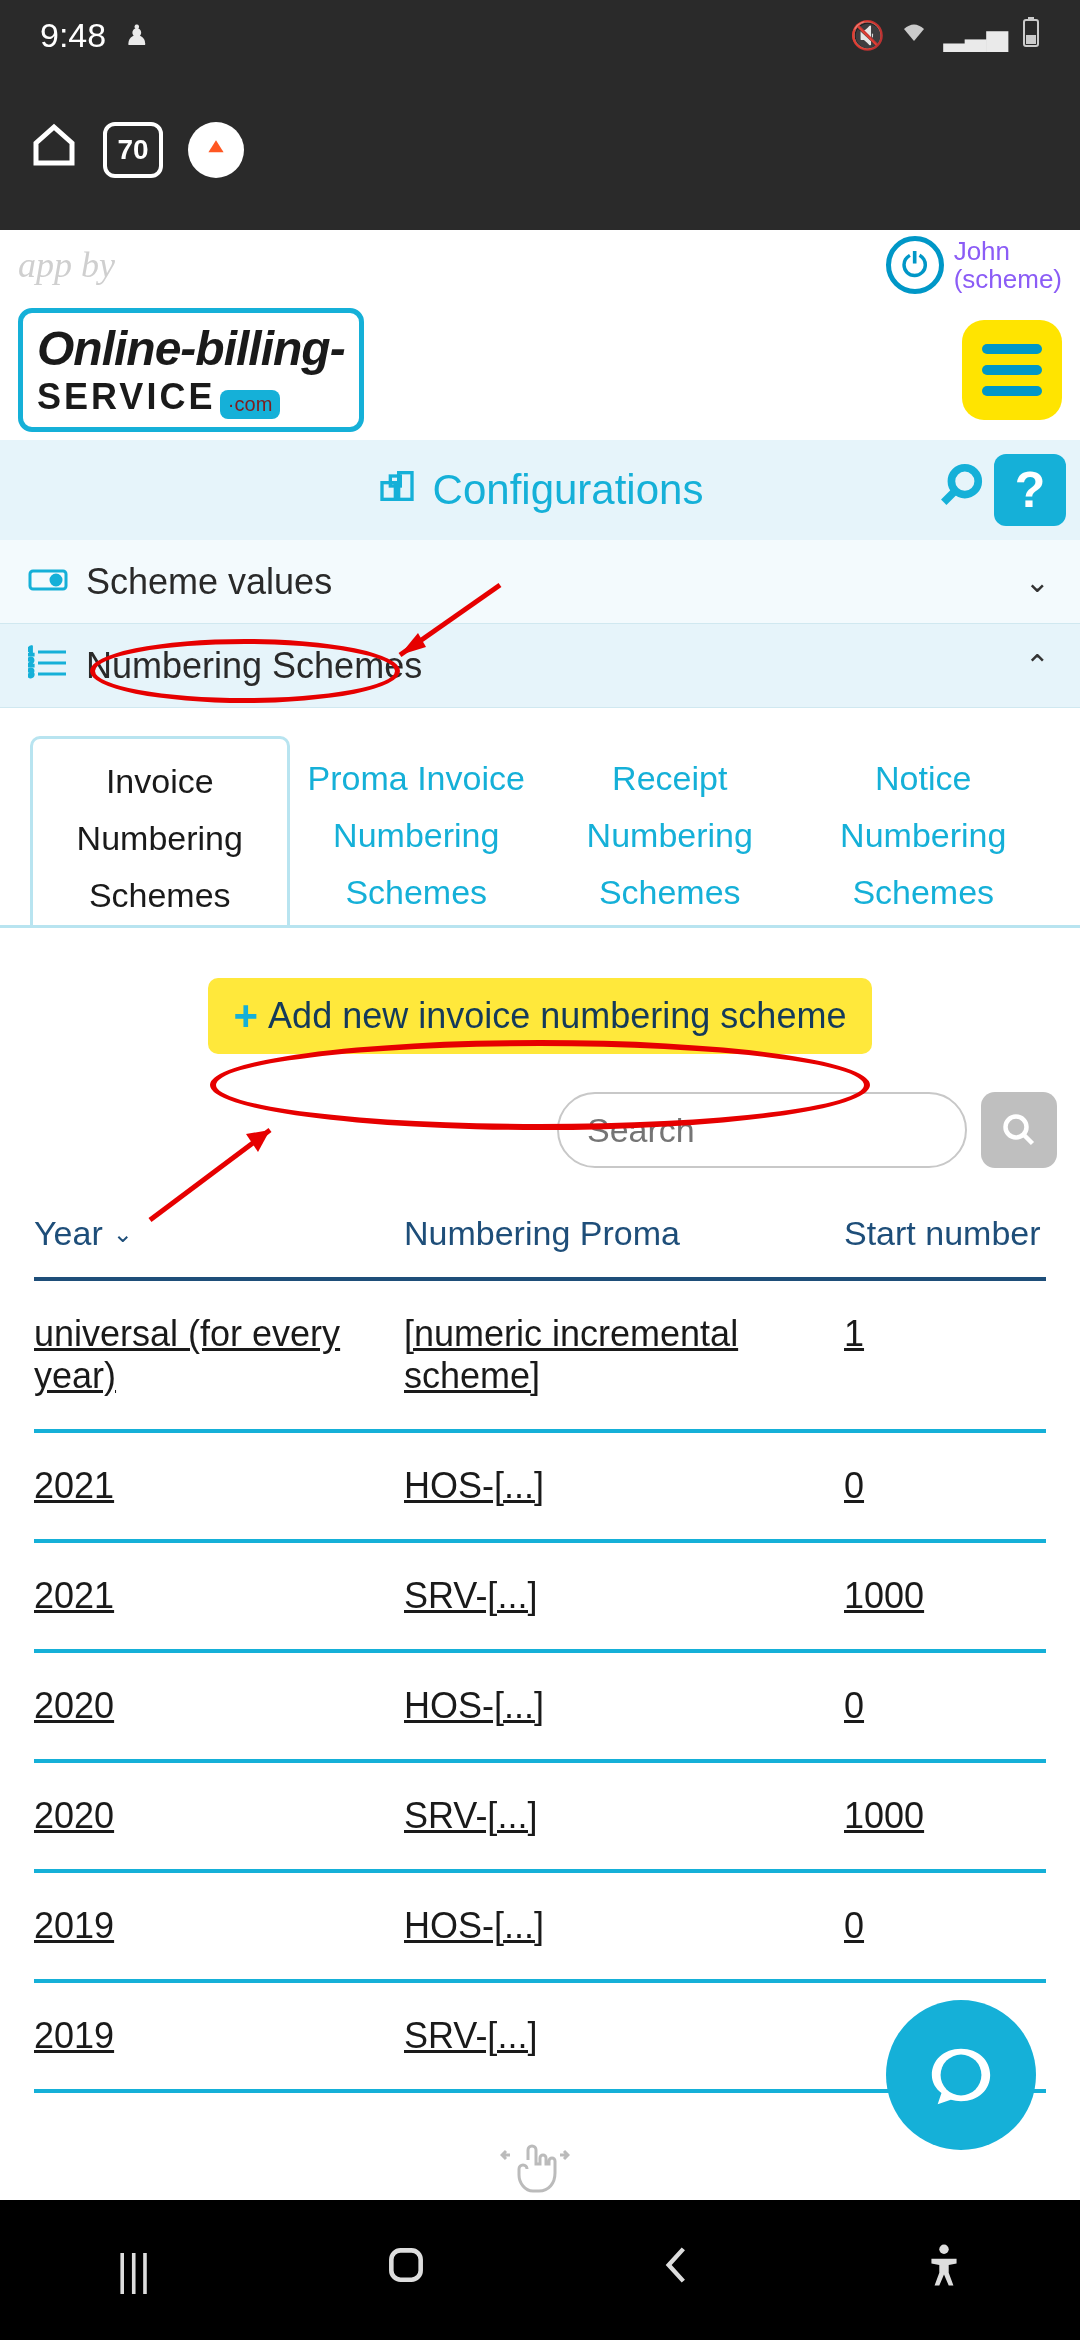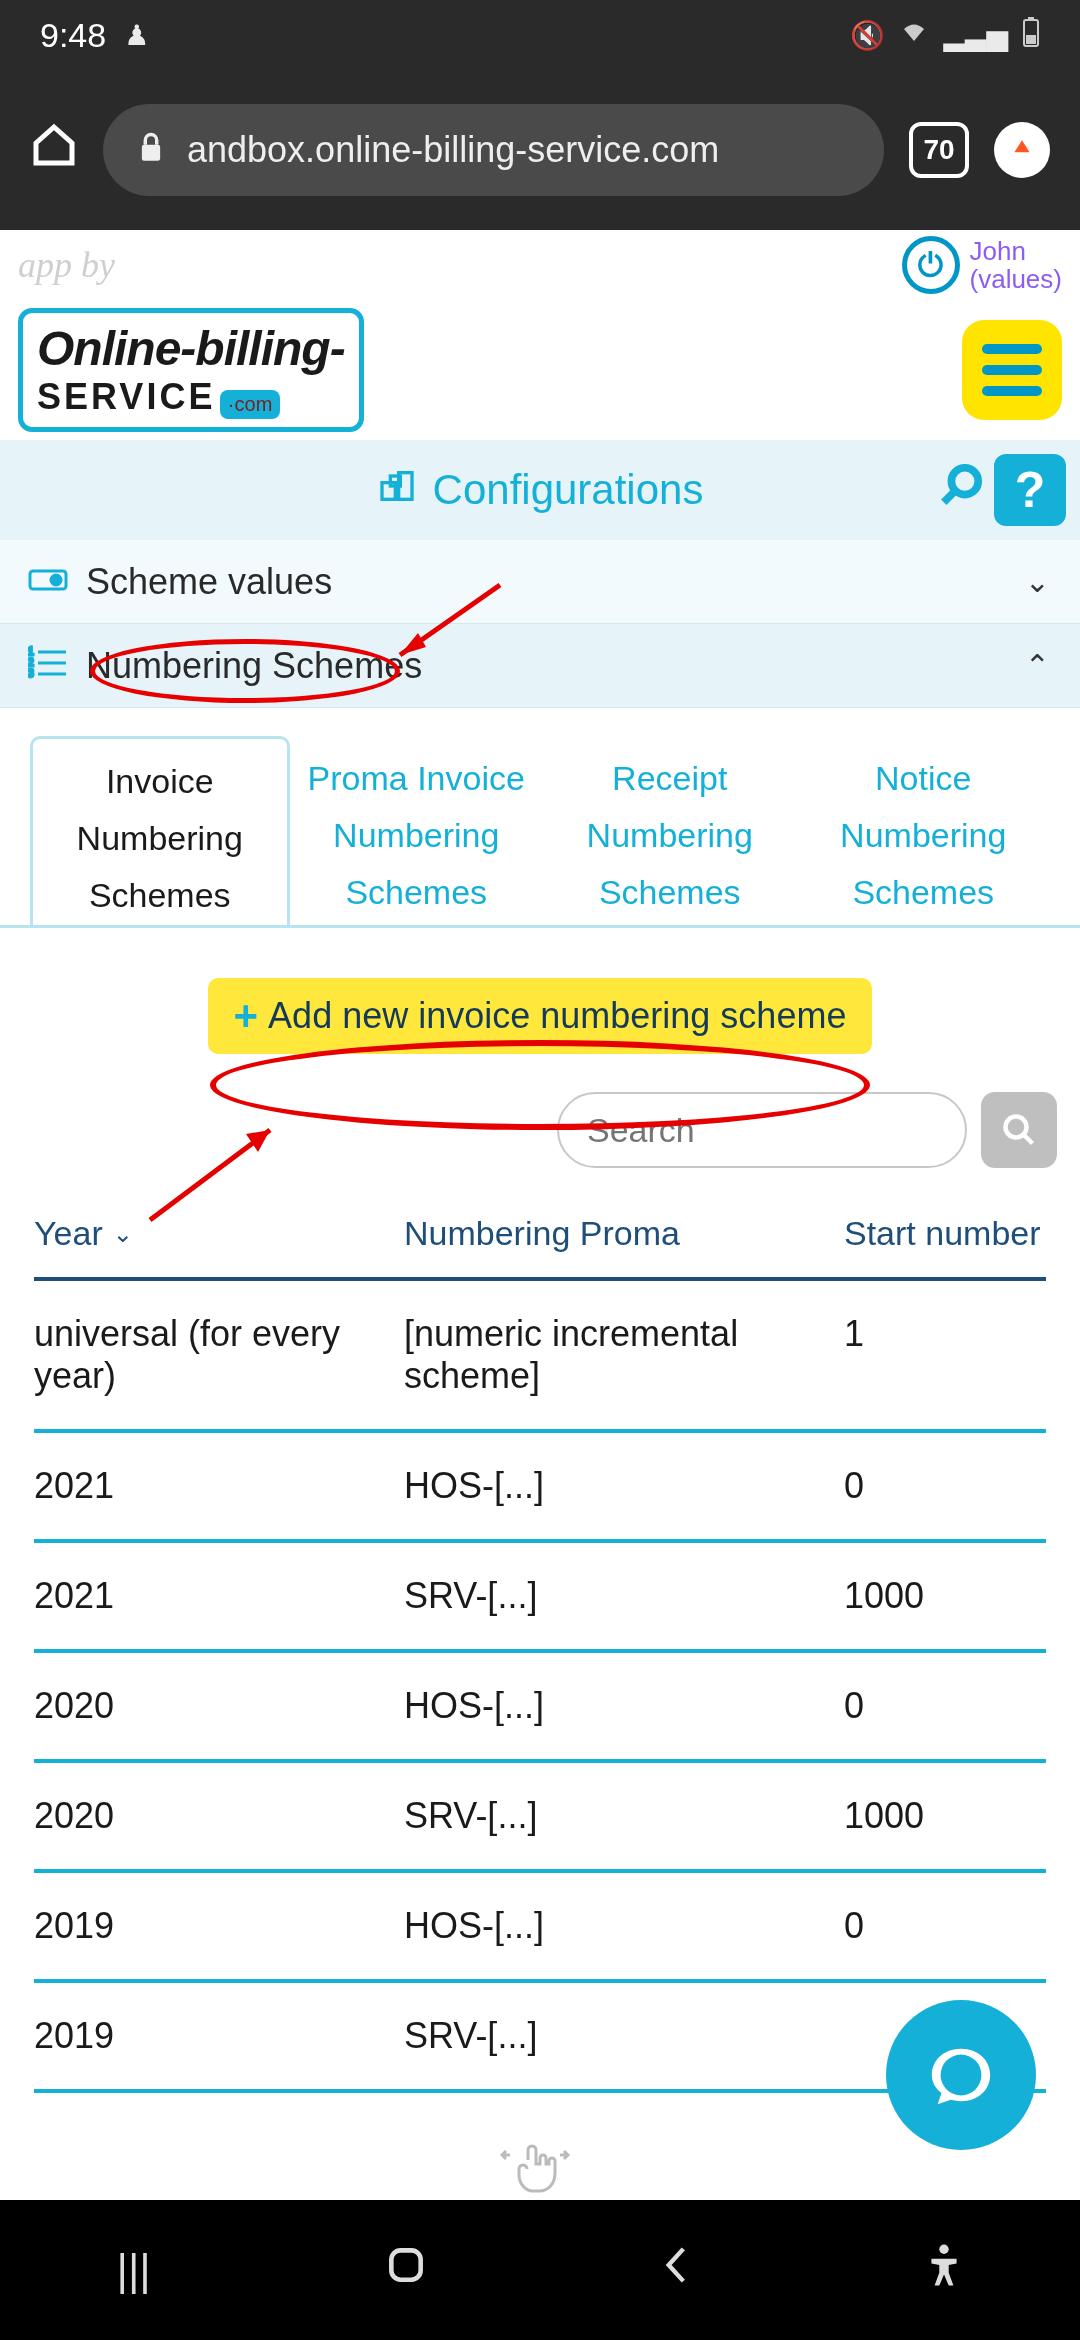--- a/index.html
+++ b/index.html
@@ -116,21 +116,21 @@
   .thead {
     display: flex; color: #1e4e79; font-size: 34px; padding: 16px 0 24px 0;
     border-bottom: 4px solid #1e4e79;
   }
   .col-year { width: 370px; display: flex; align-items: center; gap: 10px; }
   .col-scheme { width: 440px; }
   .col-start { flex: 1; }
   .sort-icon { color: #1e4e79; font-size: 24px; }
   .trow {
     display: flex; padding: 32px 0; border-bottom: 4px solid #15b0d8;
-    font-size: 36px; color: #1a1a1a;
+    font-size: 36px; color: #1a1a1a; text-decoration: underline;
   }
   .trow .col-year { width: 370px; display: block; }
   .trow .col-scheme { width: 440px; }
 
   .chat-fab {
     position: absolute; right: 44px; top: 2000px; width: 150px; height: 150px;
     background: #15b0d8; border-radius: 50%; display: flex; align-items: center; justify-content: center;
   }
   .chat-fab svg { width: 70px; height: 70px; fill: #fff; }
 
@@ -178,46 +178,37 @@
     </span>
   </div>
 </div>
 
 <div class="browser-bar">
   <span class="home-icon">
     <svg width="48" height="48" viewBox="0 0 24 24" fill="none" stroke="#fff" stroke-width="2.5">
         <path d="M3 11 L12 3 L21 11 V21 H3 Z"></path>
       </svg>
   </span>
-  <div class="url-bar">
-    <span class="lock-icon">
-      <svg width="28" height="32" viewBox="0 0 24 28" fill="#eee">
-          <rect x="4" y="12" width="16" height="14" rx="2"></rect>
-          <path d="M7 12 V8 a5 5 0 0 1 10 0 V12" fill="none" stroke="#eee" stroke-width="3"></path>
-        </svg>
-    </span>
-    <span>andbox.online-billing-service.com</span>
-  </div>
   <div class="tabs-badge">
     <span>70</span>
   </div>
   <div class="menu-dot">
     <svg width="26" height="26" viewBox="0 0 24 24" fill="#ff5722">
         <path d="M12 3 L19 14 H5 Z"></path>
       </svg>
   </div>
 </div>
 
 <div class="app-header">
   <span class="app-by">app by</span>
   <div class="user-box">
     <div class="power-circle">⏻</div>
     <div class="user-text">
       <div>John</div>
-      <div>(values)</div>
+      <div>(scheme)</div>
     </div>
   </div>
 </div>
 
 <div class="logo-row">
   <div class="logo-box">
     <div class="logo-text1">Online-billing-</div>
     <div>
       <span class="logo-text2">SERVICE</span>
       <span class="logo-com">·com</span>

